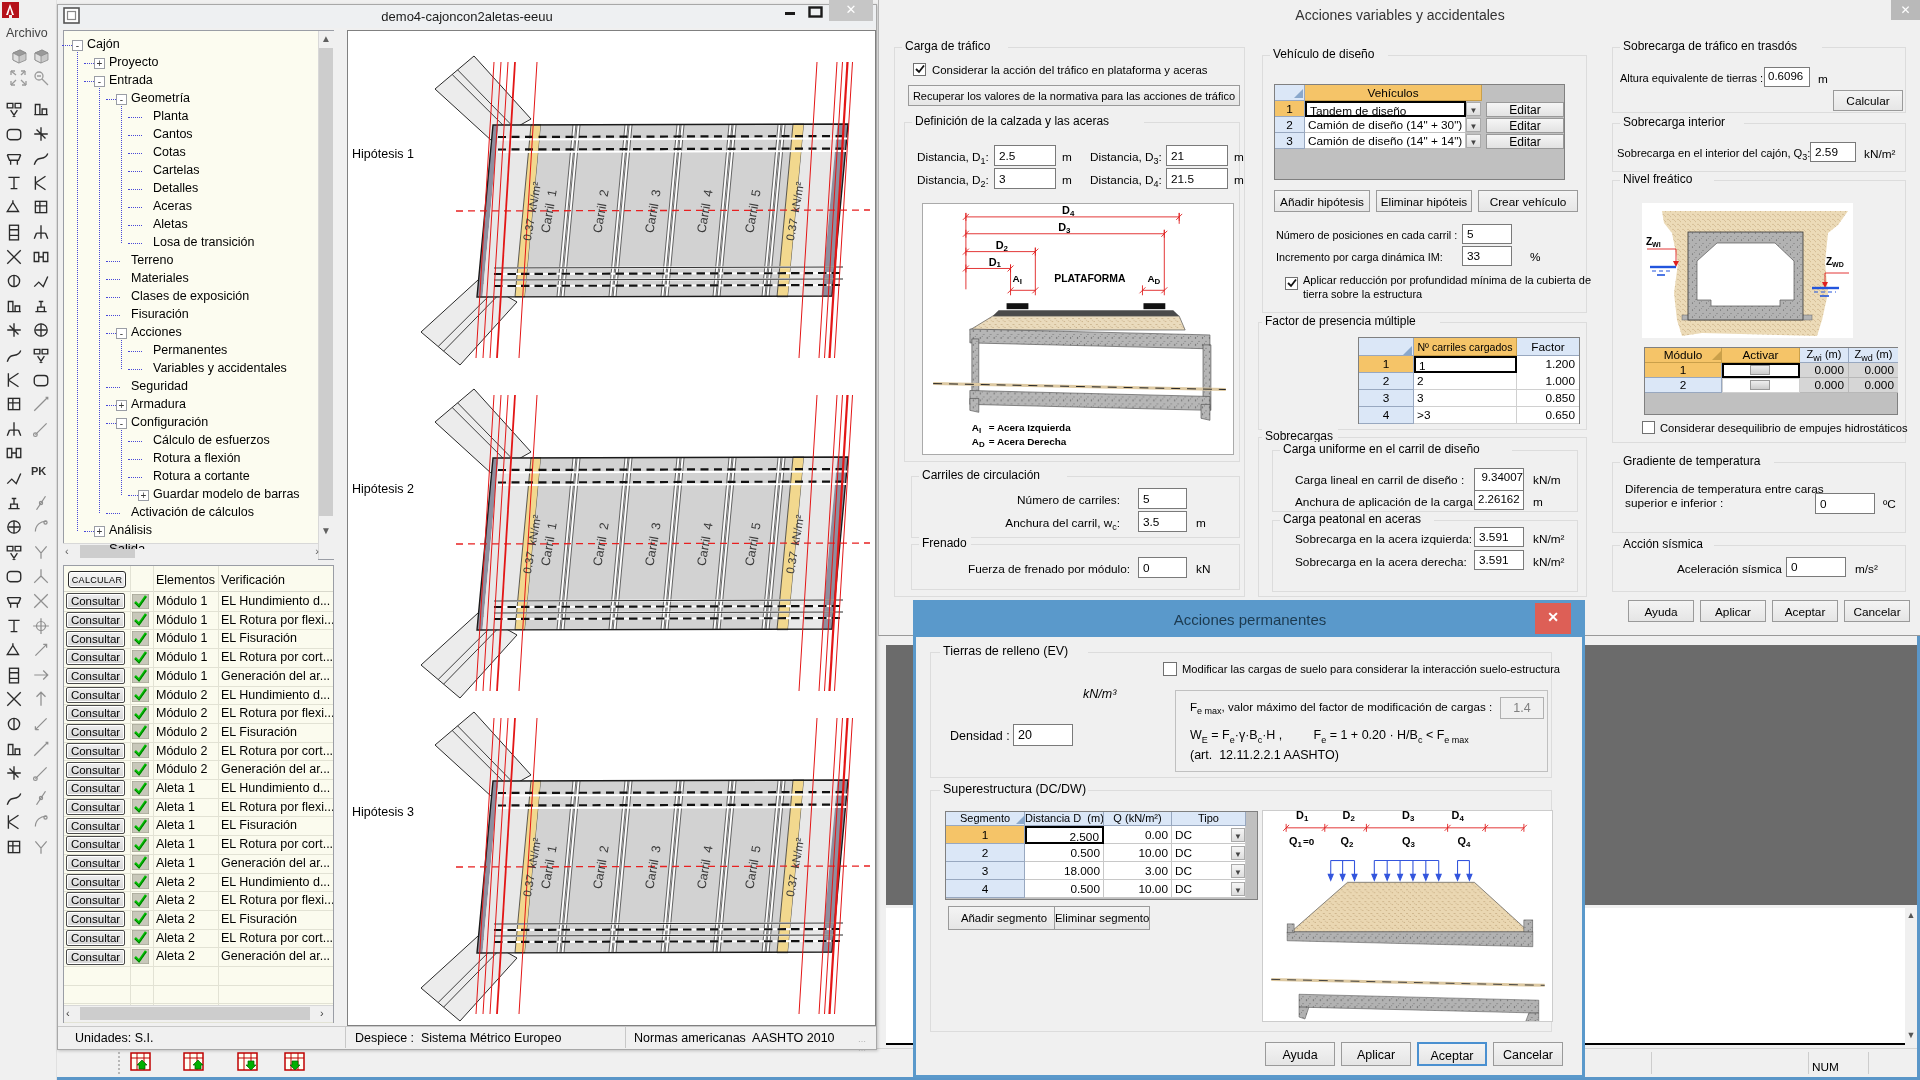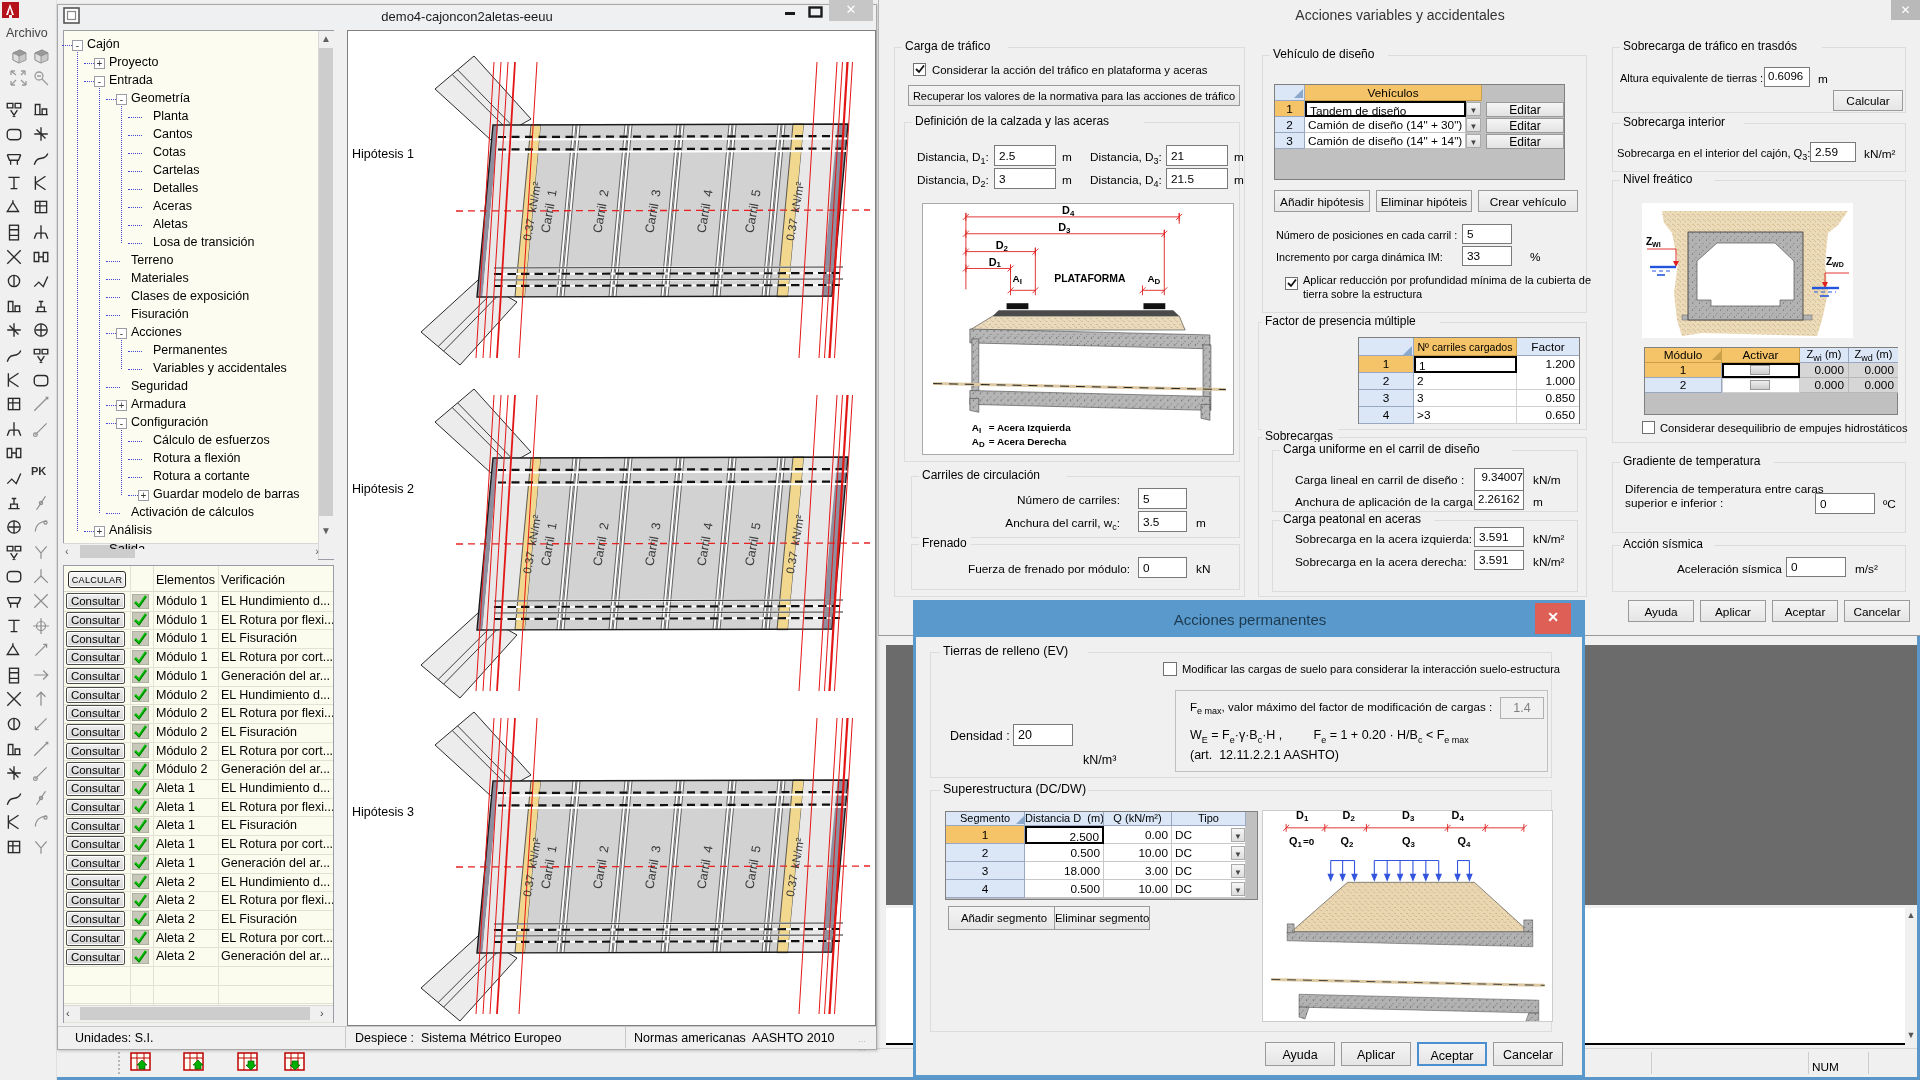--- a/index.html
+++ b/index.html
@@ -1054,21 +1054,21 @@
 <div class="a" style="white-space:nowrap;left:940px;top:644px;width:148px;height:14px;background:#f0f0f0;padding:0 3px;font-size:12.5px;white-space:nowrap;z-index:3;">Tierras de relleno (EV)</div>
 <div class="a" style="white-space:nowrap;left:1163px;top:662px;width:14px;height:14px;background:#fff;border:1px solid #707070;"></div>
 <div class="a" style="white-space:nowrap;left:1182px;top:663px;width:420px;height:15px;font-size:11.2px;">Modificar las cargas de suelo para considerar la interacción suelo-estructura</div>
 <div class="a" style="white-space:nowrap;left:1175px;top:690px;width:373px;height:82px;border:1px solid #c0c0c0;"></div>
 <div class="a" style="white-space:nowrap;left:1190px;top:700px;width:310px;height:15px;font-size:11.6px;">F<sub>e max</sub>, valor máximo del factor de modificación de cargas :</div>
 <div class="a" style="white-space:nowrap;left:1500px;top:697px;width:44px;height:22px;background:#f0f0f0;border:1px solid #b0b0b0;color:#808080;text-align:center;padding-top:3px;font-size:12.5px;">1.4</div>
 <div class="a" style="white-space:nowrap;left:1190px;top:728px;width:350px;height:15px;font-size:12.5px;">W<sub>E</sub> = F<sub>e</sub>·γ·B<sub>c</sub>·H ,&nbsp;&nbsp;&nbsp;&nbsp;&nbsp;&nbsp;&nbsp;&nbsp;&nbsp;F<sub>e</sub> = 1 + 0.20 · H/B<sub>c</sub> &lt; F<sub>e max</sub></div>
 <div class="a" style="white-space:nowrap;left:1190px;top:748px;width:250px;height:15px;font-size:12.5px;">(art.&nbsp; 12.11.2.2.1 AASHTO)</div>
 <div class="a" style="white-space:nowrap;left:950px;top:729px;width:60px;height:15px;font-size:12.5px;">Densidad :</div>
 <div class="a" style="white-space:nowrap;left:1013px;top:724px;width:60px;height:22px;background:#fff;border:1px solid #7a7a7a;padding:3px 0 0 4px;font-size:12.5px;">20</div>
-<div class="a" style="white-space:nowrap;left:1083px;top:753px;width:44px;height:15px;font-size:12.5px;">kN/m³</div>
+<div class="a" style="white-space:nowrap;left:1083px;top:687px;width:44px;height:15px;font-size:12.5px;font-style:italic;">kN/m³</div>
 <div class="a" style="white-space:nowrap;left:930px;top:790px;width:622px;height:242px;border:1px solid #dcdcdc;"></div>
 <div class="a" style="white-space:nowrap;left:940px;top:782px;width:148px;height:14px;background:#f0f0f0;padding:0 3px;font-size:12.5px;white-space:nowrap;z-index:3;">Superestructura (DC/DW)</div>
 <div class="a" style="white-space:nowrap;left:945px;top:811px;width:313px;height:89px;background:#c0c0c0;border:1px solid #808080;"></div>
 <div class="a" style="white-space:nowrap;left:946px;top:812px;width:79px;height:14px;background:#dbe7f7;border-right:1px solid #98a8c0;border-bottom:1px solid #98a8c0;text-align:center;font-size:11px;overflow:hidden;">Segmento</div>
 <div class="a" style="white-space:nowrap;left:1025px;top:812px;width:79px;height:14px;background:#dbe7f7;border-right:1px solid #98a8c0;border-bottom:1px solid #98a8c0;text-align:center;font-size:11px;overflow:hidden;">Distancia D&nbsp; (m)</div>
 <div class="a" style="white-space:nowrap;left:1104px;top:812px;width:68px;height:14px;background:#dbe7f7;border-right:1px solid #98a8c0;border-bottom:1px solid #98a8c0;text-align:center;font-size:11px;overflow:hidden;">Q (kN/m²)</div>
 <div class="a" style="white-space:nowrap;left:1172px;top:812px;width:74px;height:14px;background:#dbe7f7;border-right:1px solid #98a8c0;border-bottom:1px solid #98a8c0;text-align:center;font-size:11px;overflow:hidden;">Tipo</div>
 <svg class="a" style="left:1016px;top:815px;width:9px;height:9px;" viewBox="0 0 9 9">
     <polygon points="9,0 9,9 0,9" fill="#8aa8cc"></polygon>
   </svg>

